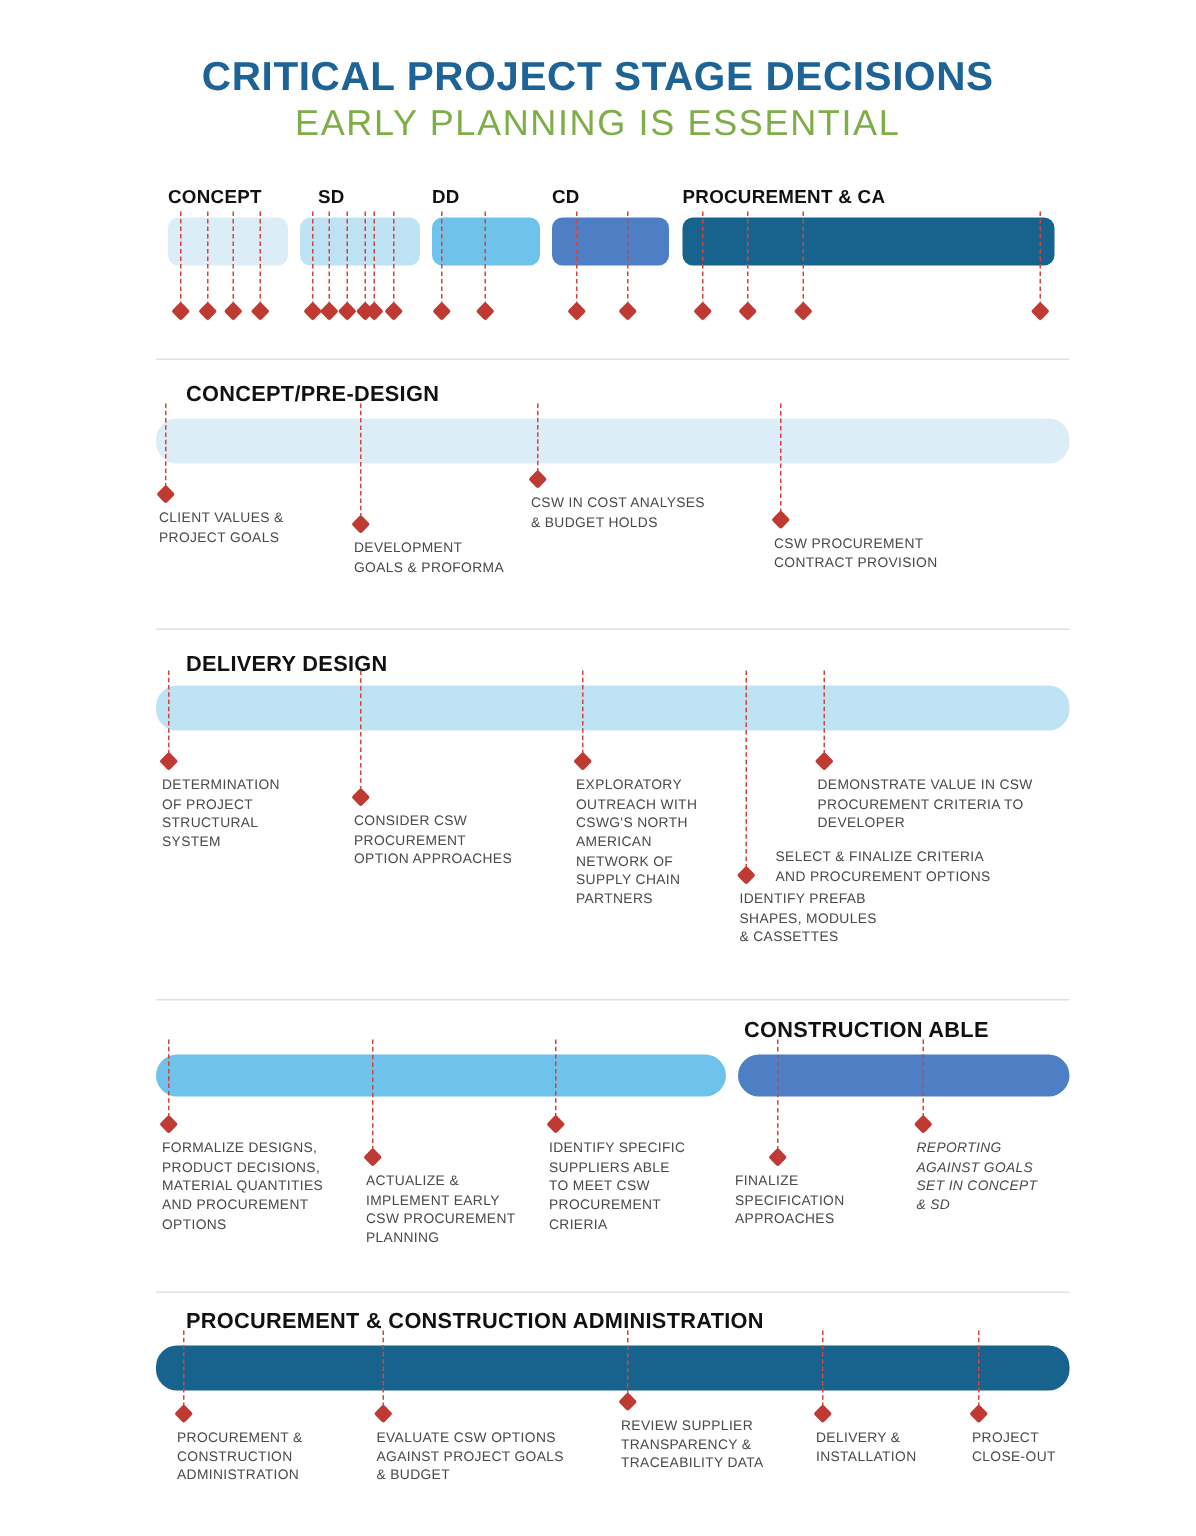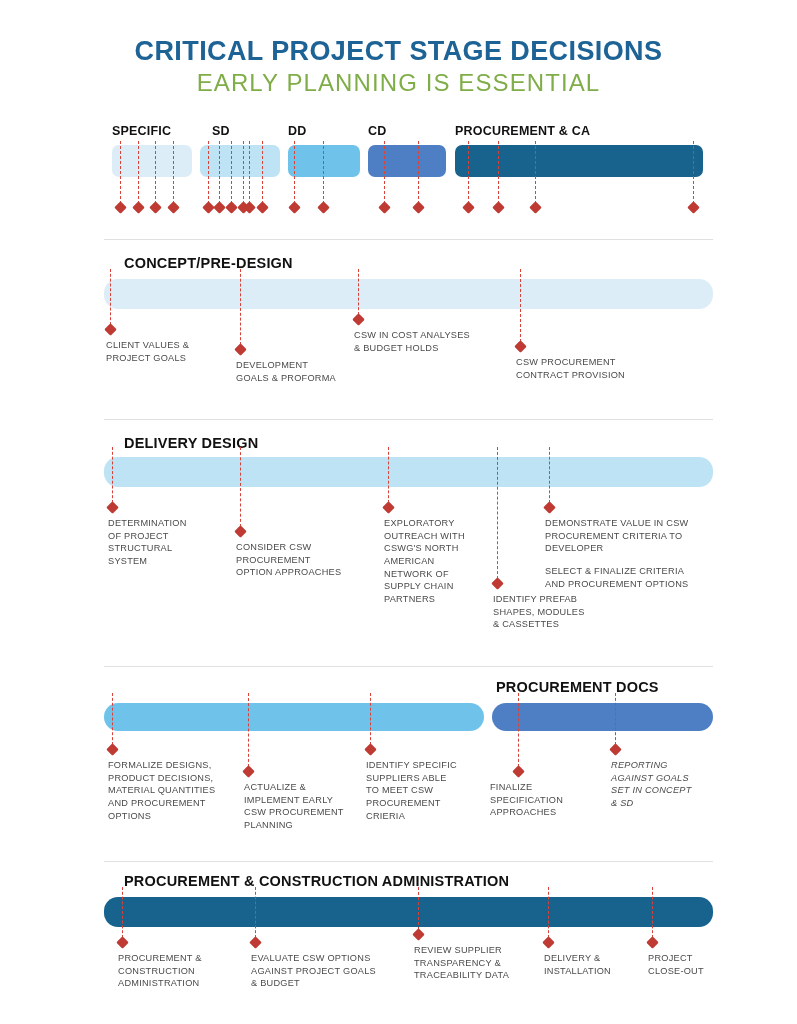--- a/index.html
+++ b/index.html
@@ -60,21 +60,21 @@
 <body>
 
 <div class="page">
 
   <div class="title-block">
     <div class="title-main">CRITICAL PROJECT STAGE DECISIONS</div>
     <div class="title-sub">EARLY PLANNING IS ESSENTIAL</div>
   </div>
 
   <div id="timeline-root">
-      <div class="stage-label" style="left: 112px; top: 124px;">SPECIFIC</div>
+      <div class="stage-label" style="left: 112px; top: 124px;">CONCEPT</div>
       <div class="bar sq" style="left: 112px; top: 145px; width: 80px; height: 32px; background: rgb(220, 237, 248);"></div>
       <div class="stem" style="left: 120px; top: 141px; height: 63px;"></div>
       <div class="diamond" style="left: 115.5px; top: 203px;"></div>
       <div class="stem" style="left: 138px; top: 141px; height: 63px;"></div>
       <div class="diamond" style="left: 133.5px; top: 203px;"></div>
       <div class="stem" style="left: 155px; top: 141px; height: 63px;"></div>
       <div class="diamond" style="left: 150.5px; top: 203px;"></div>
       <div class="stem" style="left: 173px; top: 141px; height: 63px;"></div>
       <div class="diamond" style="left: 168.5px; top: 203px;"></div>
       <div class="stage-label" style="left: 212px; top: 124px;">SD</div>
@@ -161,21 +161,21 @@
       <div class="stem" style="left: 497px; top: 447px; height: 132px;"></div>
       <div class="diamond" style="left: 492.5px; top: 579px;"></div>
       <div class="note" style="left: 493px; top: 593px; max-width: 150px;">IDENTIFY PREFAB
 SHAPES, MODULES
 &amp; CASSETTES</div>
       <div class="stem" style="left: 549px; top: 447px; height: 56px;"></div>
       <div class="diamond" style="left: 544.5px; top: 503px;"></div>
       <div class="note" style="left: 545px; top: 517px; max-width: 150px;">DEMONSTRATE VALUE IN CSW
 PROCUREMENT CRITERIA TO
 DEVELOPER</div>
-      <div class="note" style="left: 545px; top: 565px; max-width: 150px;">SELECT &amp; FINALIZE CRITERIA
+      <div class="note" style="left: 517px; top: 565px; max-width: 150px;">SELECT &amp; FINALIZE CRITERIA
 AND PROCUREMENT OPTIONS</div>
       <div class="divider" style="left: 104px; top: 666px; width: 609px;"></div>
       <div class="sec-title" style="left: 124px; top: 679px; margin-top: 24px;">DESIGN DEVELOPMENT</div>
       <div class="bar" style="left: 104px; top: 703px; width: 380px; height: 28px; background: rgb(111, 195, 234);"></div>
       <div class="stem" style="left: 112px; top: 693px; height: 52px;"></div>
       <div class="diamond" style="left: 107.5px; top: 745px;"></div>
       <div class="note" style="left: 108px; top: 759px; max-width: 150px;">FORMALIZE DESIGNS,
 PRODUCT DECISIONS,
 MATERIAL QUANTITIES
 AND PROCUREMENT
@@ -186,21 +186,21 @@
 IMPLEMENT EARLY
 CSW PROCUREMENT
 PLANNING</div>
       <div class="stem" style="left: 370px; top: 693px; height: 52px;"></div>
       <div class="diamond" style="left: 365.5px; top: 745px;"></div>
       <div class="note" style="left: 366px; top: 759px; max-width: 150px;">IDENTIFY SPECIFIC
 SUPPLIERS ABLE
 TO MEET CSW
 PROCUREMENT
 CRIERIA</div>
-      <div class="sec-title" style="left: 496px; top: 679px;">PROCUREMENT DOCS</div>
+      <div class="sec-title" style="left: 496px; top: 679px;">CONSTRUCTION ABLE</div>
       <div class="bar" style="left: 492px; top: 703px; width: 221px; height: 28px; background: rgb(78, 127, 196);"></div>
       <div class="stem" style="left: 518px; top: 693px; height: 74px;"></div>
       <div class="diamond" style="left: 513.5px; top: 767px;"></div>
       <div class="note" style="left: 490px; top: 781px; max-width: 150px;">FINALIZE
 SPECIFICATION
 APPROACHES</div>
       <div class="stem" style="left: 615px; top: 693px; height: 52px;"></div>
       <div class="diamond" style="left: 610.5px; top: 745px;"></div>
       <div class="note" style="left: 611px; top: 759px; max-width: 150px; font-style: italic;">REPORTING
 AGAINST GOALS

